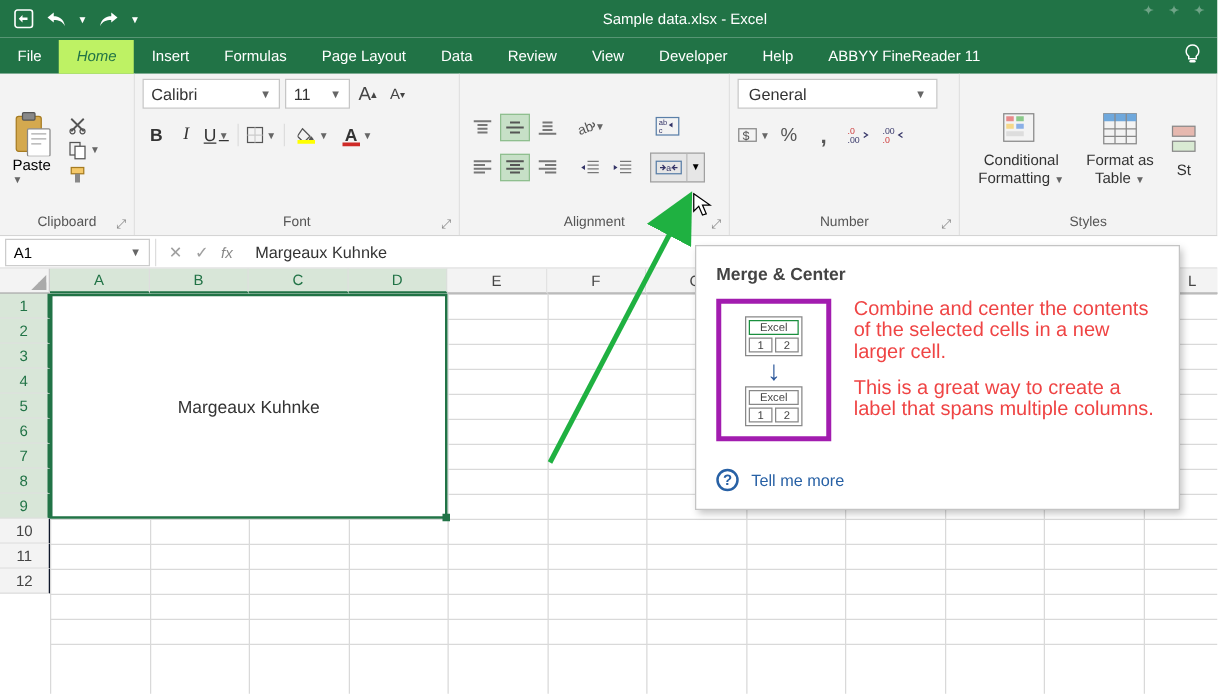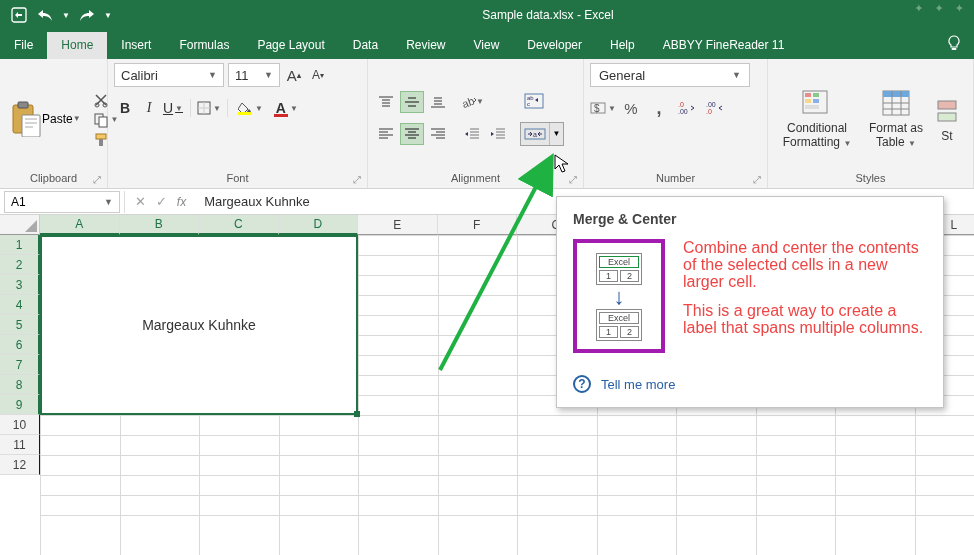--- a/index.html
+++ b/index.html
@@ -8,33 +8,33 @@
 
 .titlebar { height: 30px; background: #217346; display: flex; align-items: center; color: #fff; font-size: 12px; }
 .qat { display: flex; align-items: center; gap: 8px; padding: 0 10px; }
 .qat-btn { width: 18px; height: 18px; display: flex; align-items: center; justify-content: center; cursor: pointer; }
 .title-text { flex: 1; text-align: center; font-size: 12px; }
 .tb-birds { position:absolute; right:6px; top:2px; opacity:.35; font-size:11px; letter-spacing:4px;}
 
 
 .tabrow { height: 29px; background: #217346; display: flex; align-items: flex-end; color: #fff; font-size: 14px; padding:0 8px 0 0; }
 .tab { padding: 6px 14px 7px; cursor: pointer; font-size:12px;text-align:right;}
-.tab.active { background: #e5e5e5; color: #217346; }
+.tab.active { background: #bef264; color: #217346; font-style: italic; }
 .tab-spacer{flex:1;}
 .tell-bulb{width:24px;display:flex;align-items:center;justify-content:center;padding-bottom:6px;}
 
 
 .ribbon { height: 130px; background: #f3f3f3; border-bottom: 1px solid #d4d4d4; display: flex; }
 .group { border-right: 1px solid #e1e1e1; display: flex; flex-direction: column; padding: 4px 6px 0; position:relative; }
 .group-body { flex: 1; display: flex; align-items: center; }
 .group-label { text-align: center; font-size: 11px; color: #555; padding: 2px 0 4px; position:relative;}
 .launcher { position:absolute; right:2px; bottom:2px; width:12px;height:12px; font-size:10px; color:#888;}
 
 
-.clip-left { display:flex; align-items:center; padding:4px 4px 0; cursor:pointer;}
+.clip-left { display:flex; flex-direction:column; align-items:flex-start; padding:4px 4px 0; cursor:pointer;}
 .clip-icon { width:32px;height:36px; position:relative;}
 .clip-right { display:flex; flex-direction:column; gap:4px; padding:6px 4px 0 8px;}
 .small-row{display:flex;align-items:center;gap:2px;cursor:pointer;}
 
 
 .font-top{display:flex;gap:4px;align-items:center;}
 .font-name{width:110px;height:24px;border:1px solid #c6c6c6;background:#fff;display:flex;align-items:center;padding:0 6px;font-size:13px; color:#333;}
 .font-name .caret,.font-size .caret{margin-left:auto;font-size:9px;color:#666;}
 .font-size{width:52px;height:24px;border:1px solid #c6c6c6;background:#fff;display:flex;align-items:center;padding:0 6px;font-size:13px;color:#333;}
 .aa{width:20px;height:20px;display:flex;align-items:center;justify-content:center;cursor:pointer;color:#444;}

